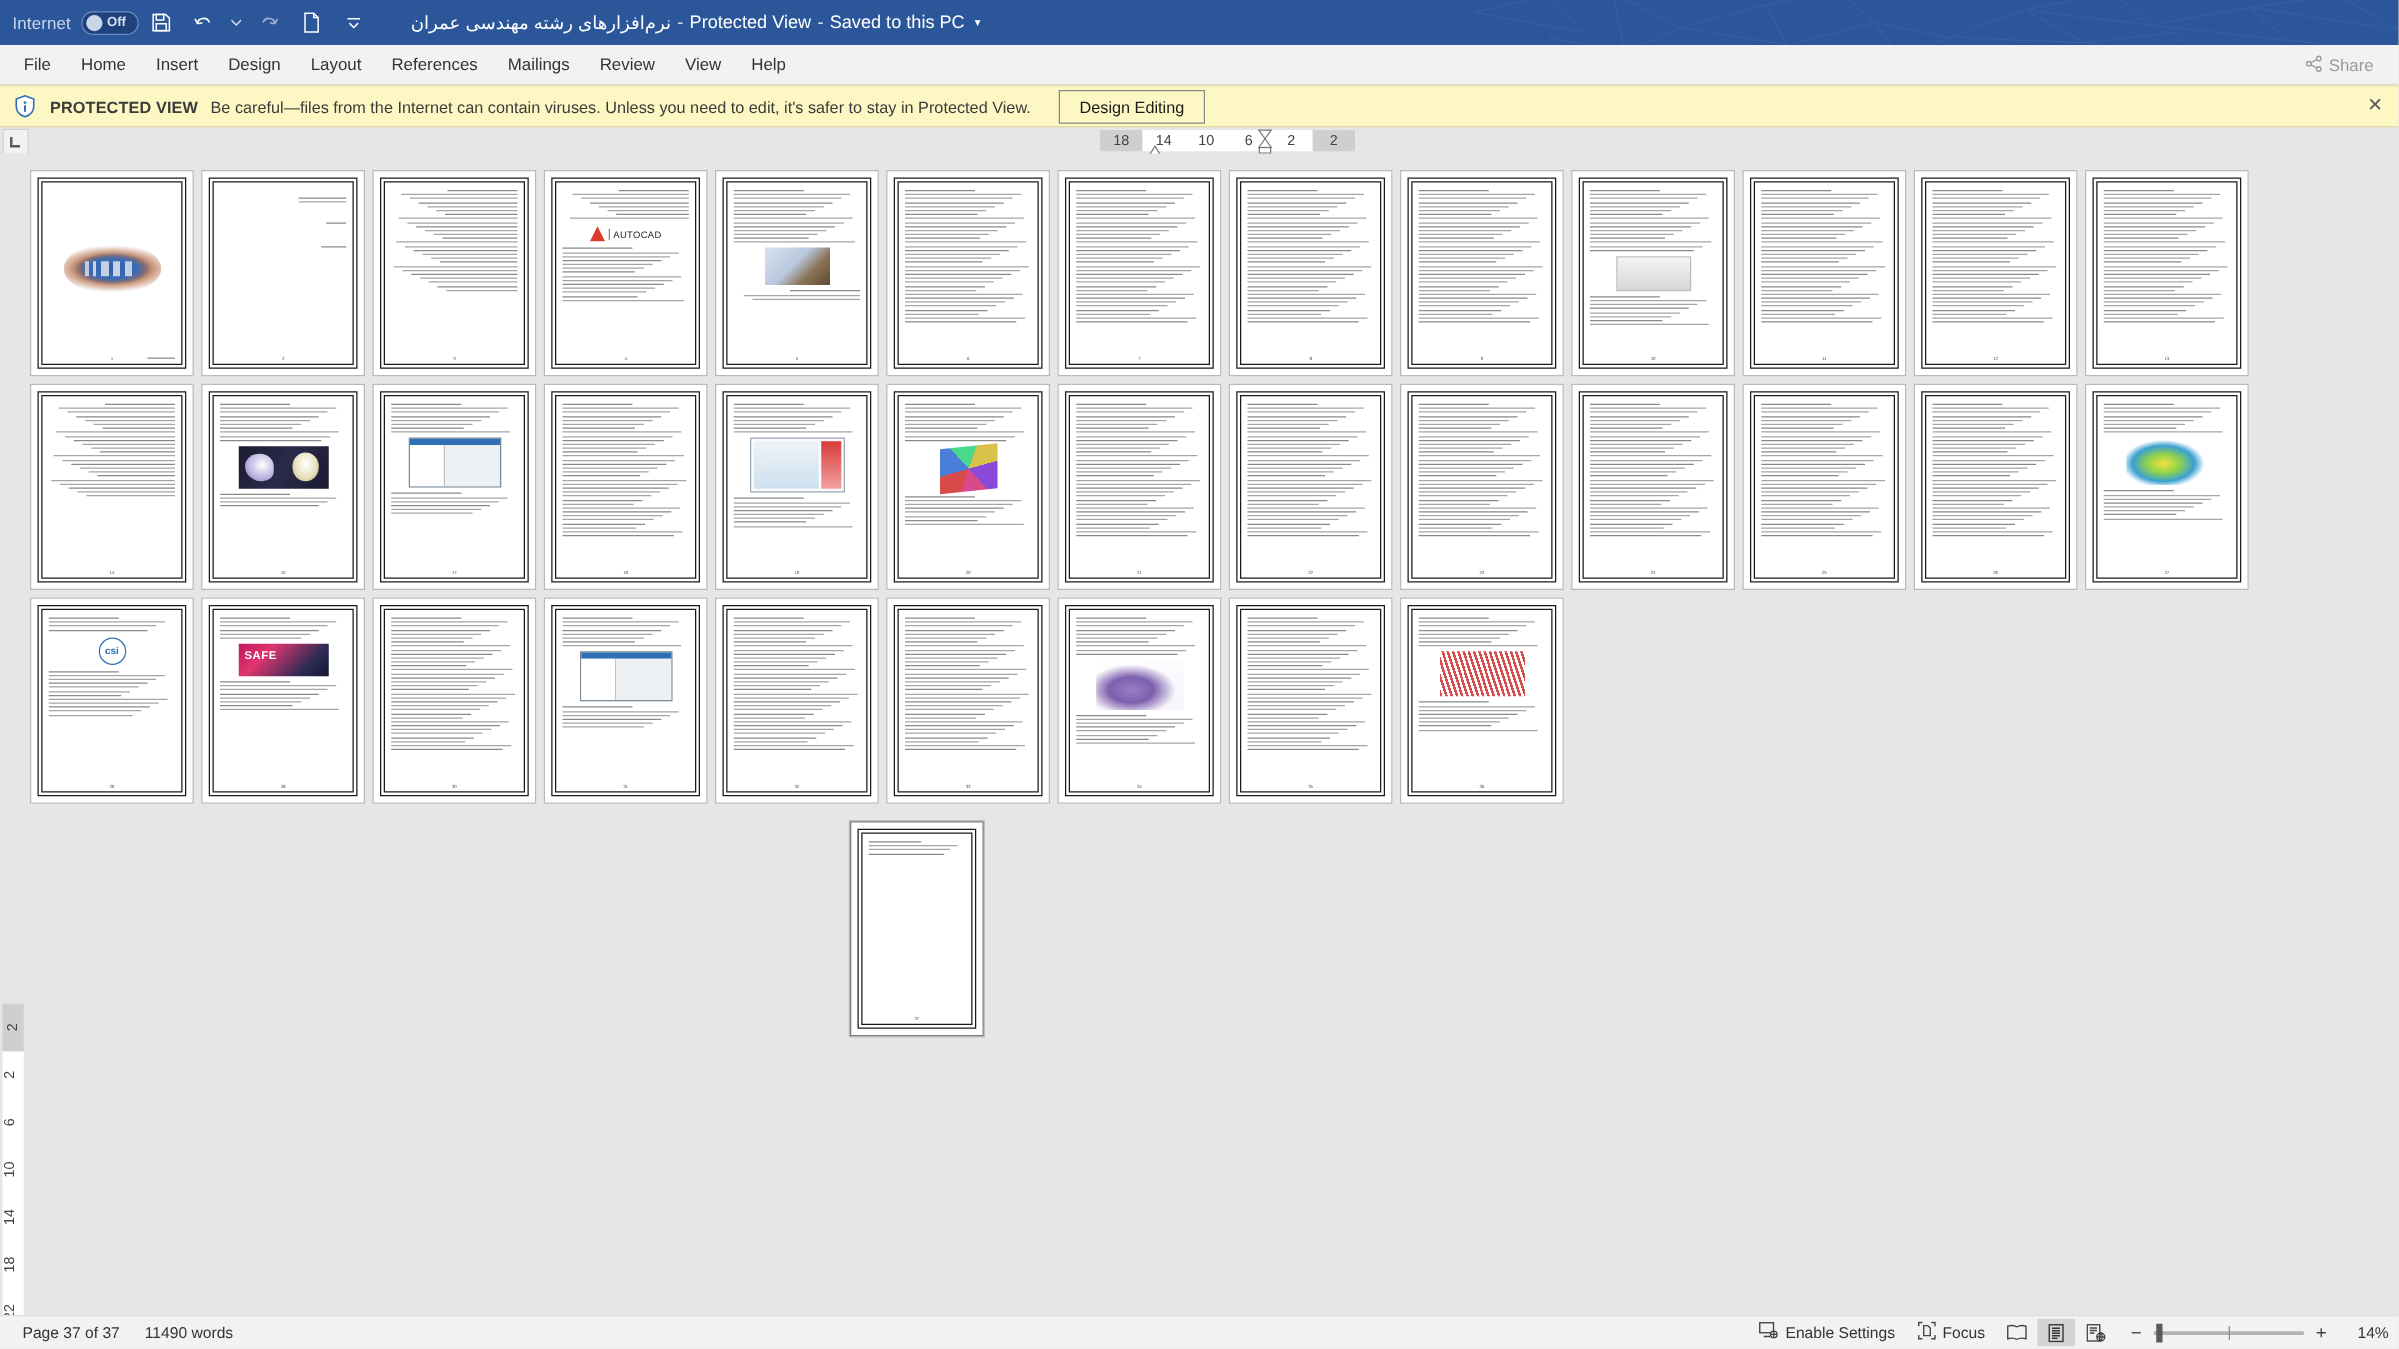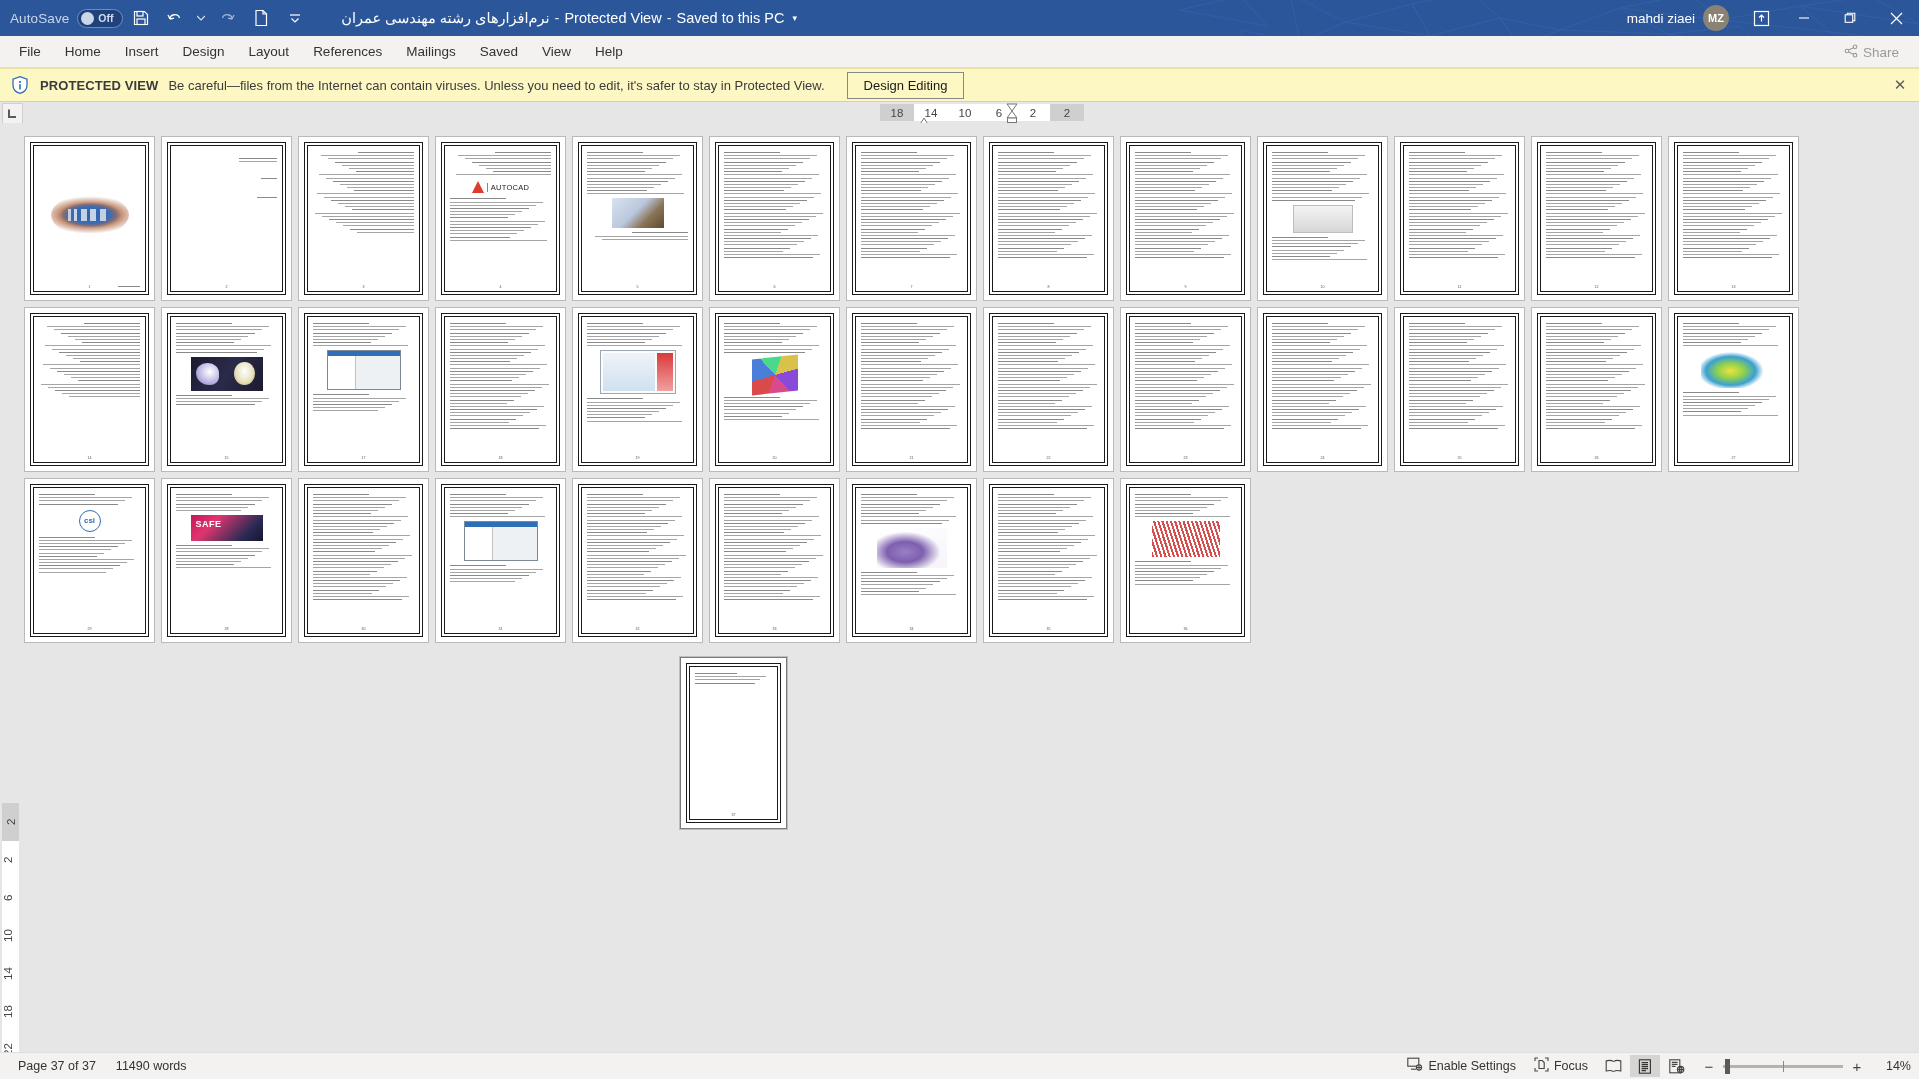--- a/index.html
+++ b/index.html
@@ -369,21 +369,21 @@
       <path d="M1720 20 L1800 6 L1830 32 Z"></path>
       <path d="M1800 6 L1870 -4 L1919 24 Z"></path>
       <path d="M1830 32 L1900 40 L1870 52 Z"></path>
       <path d="M1180 10 L1240 -4 L1268 26 Z"></path>
       <path d="M1240 30 L1300 42 L1250 52 Z"></path>
       <path d="M1450 40 L1520 46 L1480 58 Z"></path>
     </g>
   </svg>
 
   <div class="tb-left">
-    <span class="autosave-label">AutoSave</span>
+    <span class="autosave-label">Internet</span>
     <div class="autosave-toggle">
       <div class="autosave-knob"></div>
       <span class="autosave-off">Off</span>
     </div>
 
     <div class="qat-btn">
       <svg width="18" height="18" viewBox="0 0 18 18" fill="none" stroke="#ffffff" stroke-width="1.2">
         <path d="M2.5 2.5h10l3 3v10h-13z"></path>
         <rect x="5" y="2.5" width="6" height="4.5"></rect>
         <rect x="5" y="10" width="8" height="5.5"></rect>
@@ -423,58 +423,32 @@
   <div class="tb-title">
     <span class="doc">نرم‌افزارهای رشته مهندسی عمران</span>
     <span class="sep">-</span>
     <span>Protected View</span>
     <span class="sep">-</span>
     <span>Saved to this PC</span>
     <span class="caret">▾</span>
   </div>
 
 
-  <div class="tb-right">
-    <span class="user-name">mahdi ziaei</span>
-    <div class="avatar">MZ</div>
-    <div class="ribbon-display">
-      <svg width="17" height="17" viewBox="0 0 17 17" fill="none" stroke="#ffffff" stroke-width="1.2">
-        <rect x="1.5" y="1.5" width="14" height="14"></rect>
-        <path d="M8.5 11.5 V5 M6 7.5 L8.5 5 L11 7.5"></path>
-      </svg>
-    </div>
-    <div class="wincontrol">
-      <svg width="12" height="12" viewBox="0 0 12 12">
-          <path d="M1 6 H11" stroke="#fff" stroke-width="1.1"></path>
-        </svg>
-    </div>
-    <div class="wincontrol">
-      <svg width="12" height="12" viewBox="0 0 12 12" fill="none" stroke="#fff" stroke-width="1.1">
-        <rect x="1.2" y="2.8" width="7.5" height="7.5"></rect>
-          <path d="M3.4 2.8 V1.2 H10.8 V8.6 H9.2"></path>
-      </svg>
-    </div>
-    <div class="wincontrol close">
-      <svg width="13" height="13" viewBox="0 0 13 13" stroke="#fff" stroke-width="1.2">
-        <path d="M1 1 L12 12 M12 1 L1 12"></path>
-      </svg>
-    </div>
-  </div>
 </div>
 
 <div class="ribbonbar">
   <div id="ribbon-tabs" style="display:flex;align-items:center;">
       <div class="rtab">File</div>
       <div class="rtab">Home</div>
       <div class="rtab">Insert</div>
       <div class="rtab">Design</div>
       <div class="rtab">Layout</div>
       <div class="rtab">References</div>
       <div class="rtab">Mailings</div>
-      <div class="rtab">Saved</div>
+      <div class="rtab">Review</div>
       <div class="rtab">View</div>
       <div class="rtab">Help</div>
     </div>
   <div class="share-btn">
     <span>
       <svg width="14" height="14" viewBox="0 0 14 14" fill="none" stroke="#9a9a9a" stroke-width="1.1">
         <circle cx="11" cy="2.8" r="1.8"></circle>
           <circle cx="3" cy="7" r="1.8"></circle>
           <circle cx="11" cy="11.2" r="1.8"></circle>
         <path d="M4.6 6.1 L9.4 3.7 M4.6 7.9 L9.4 10.3"></path>

